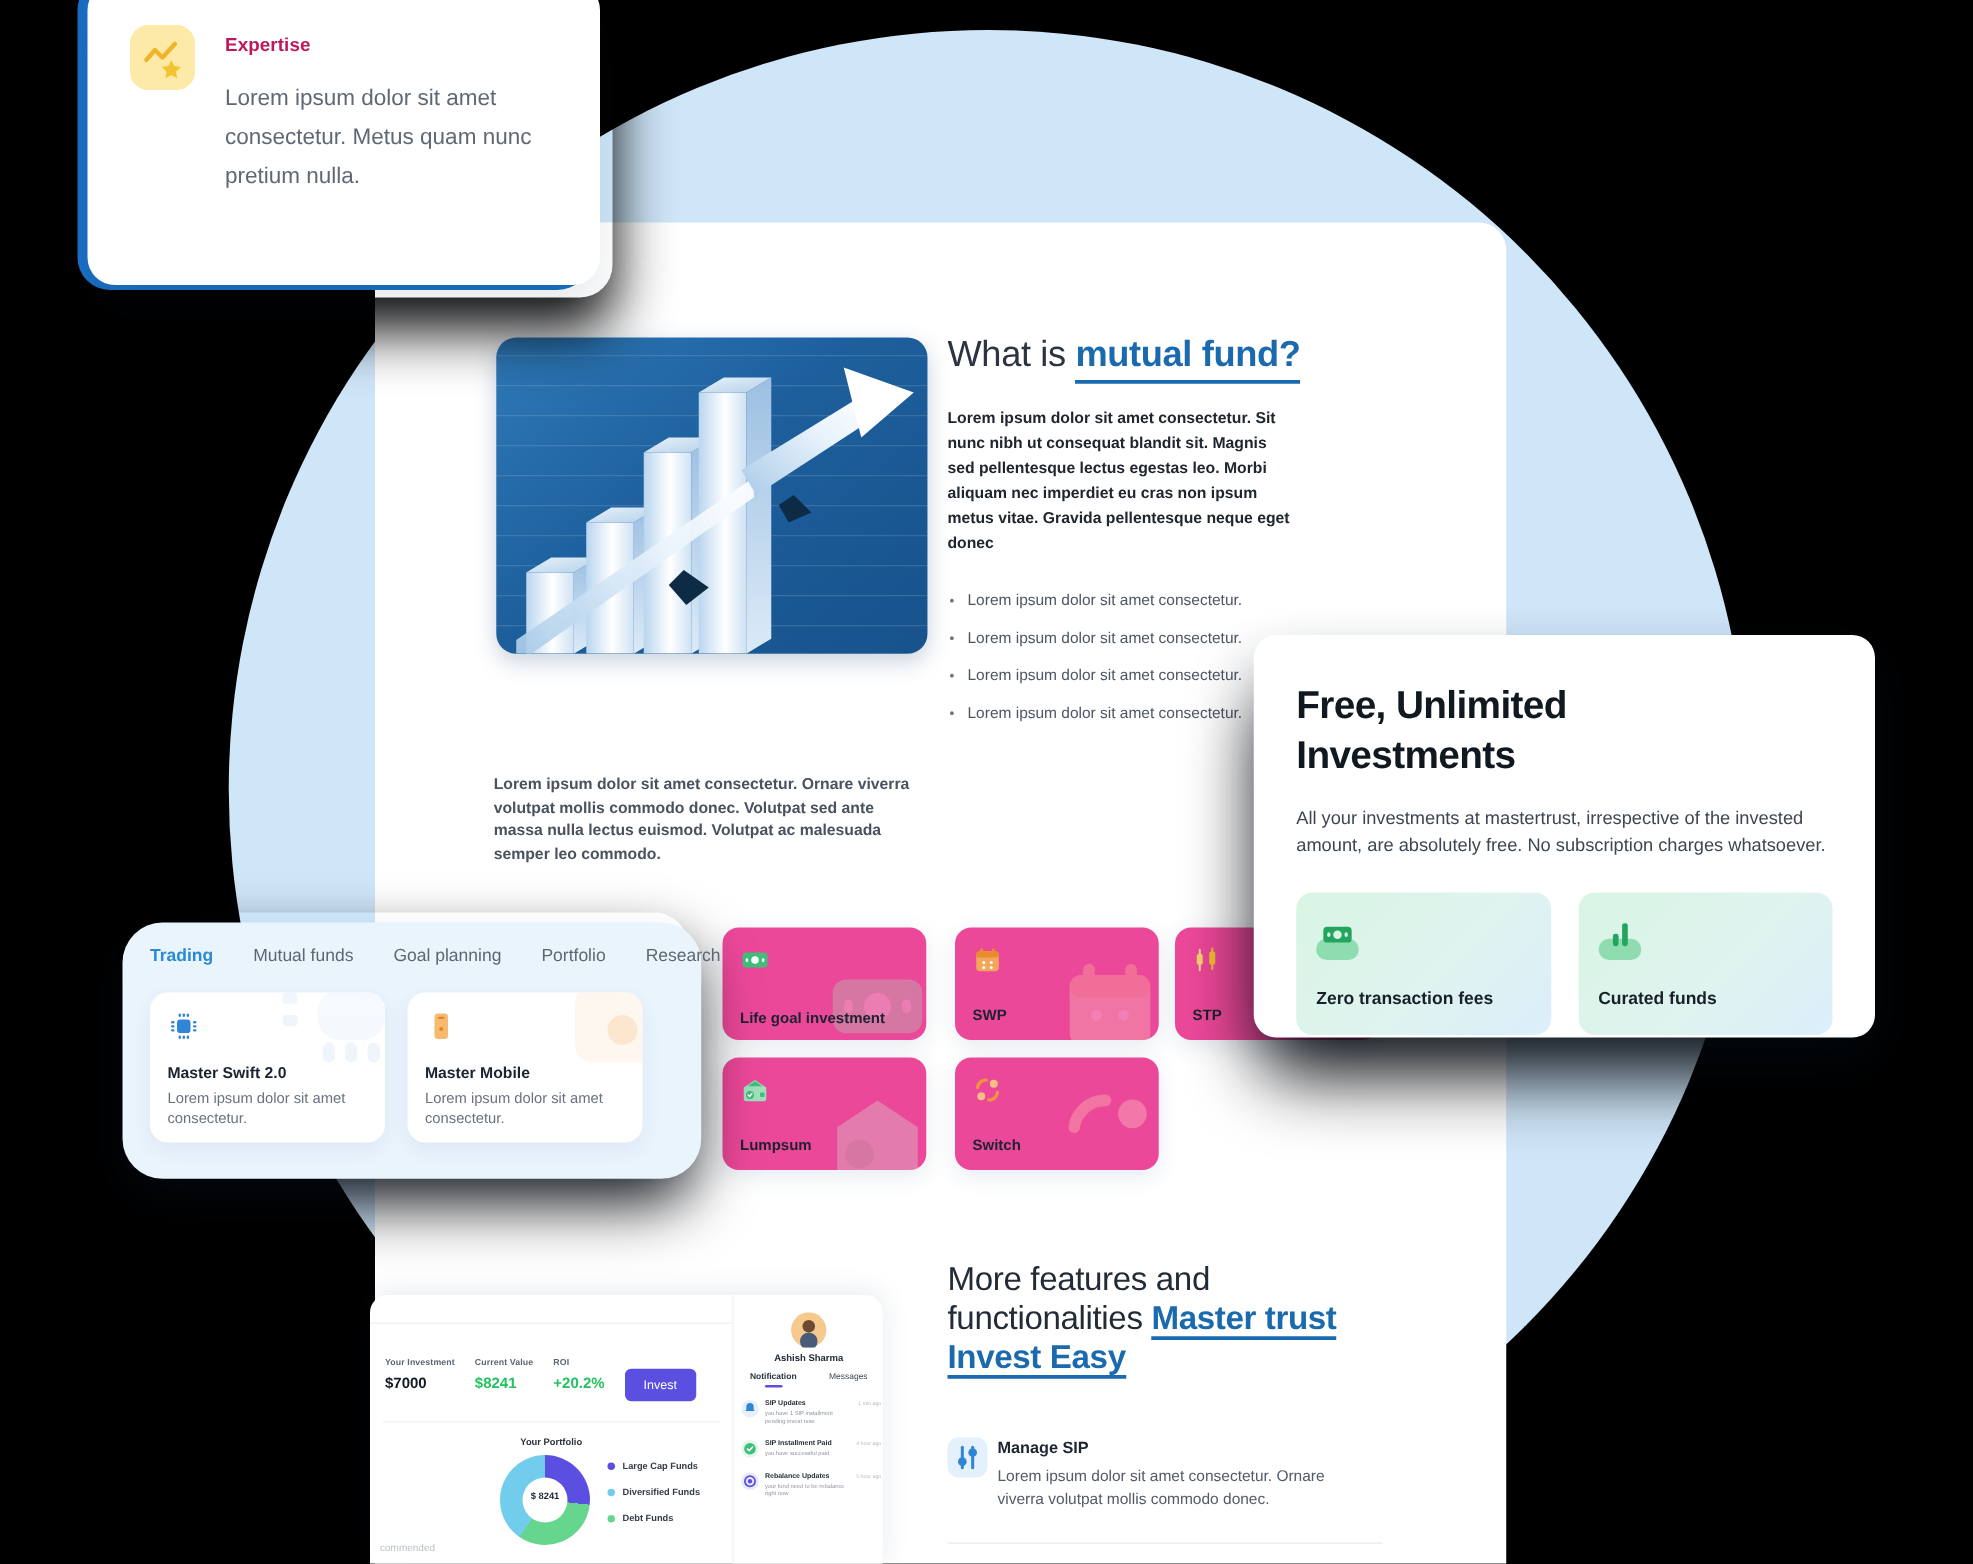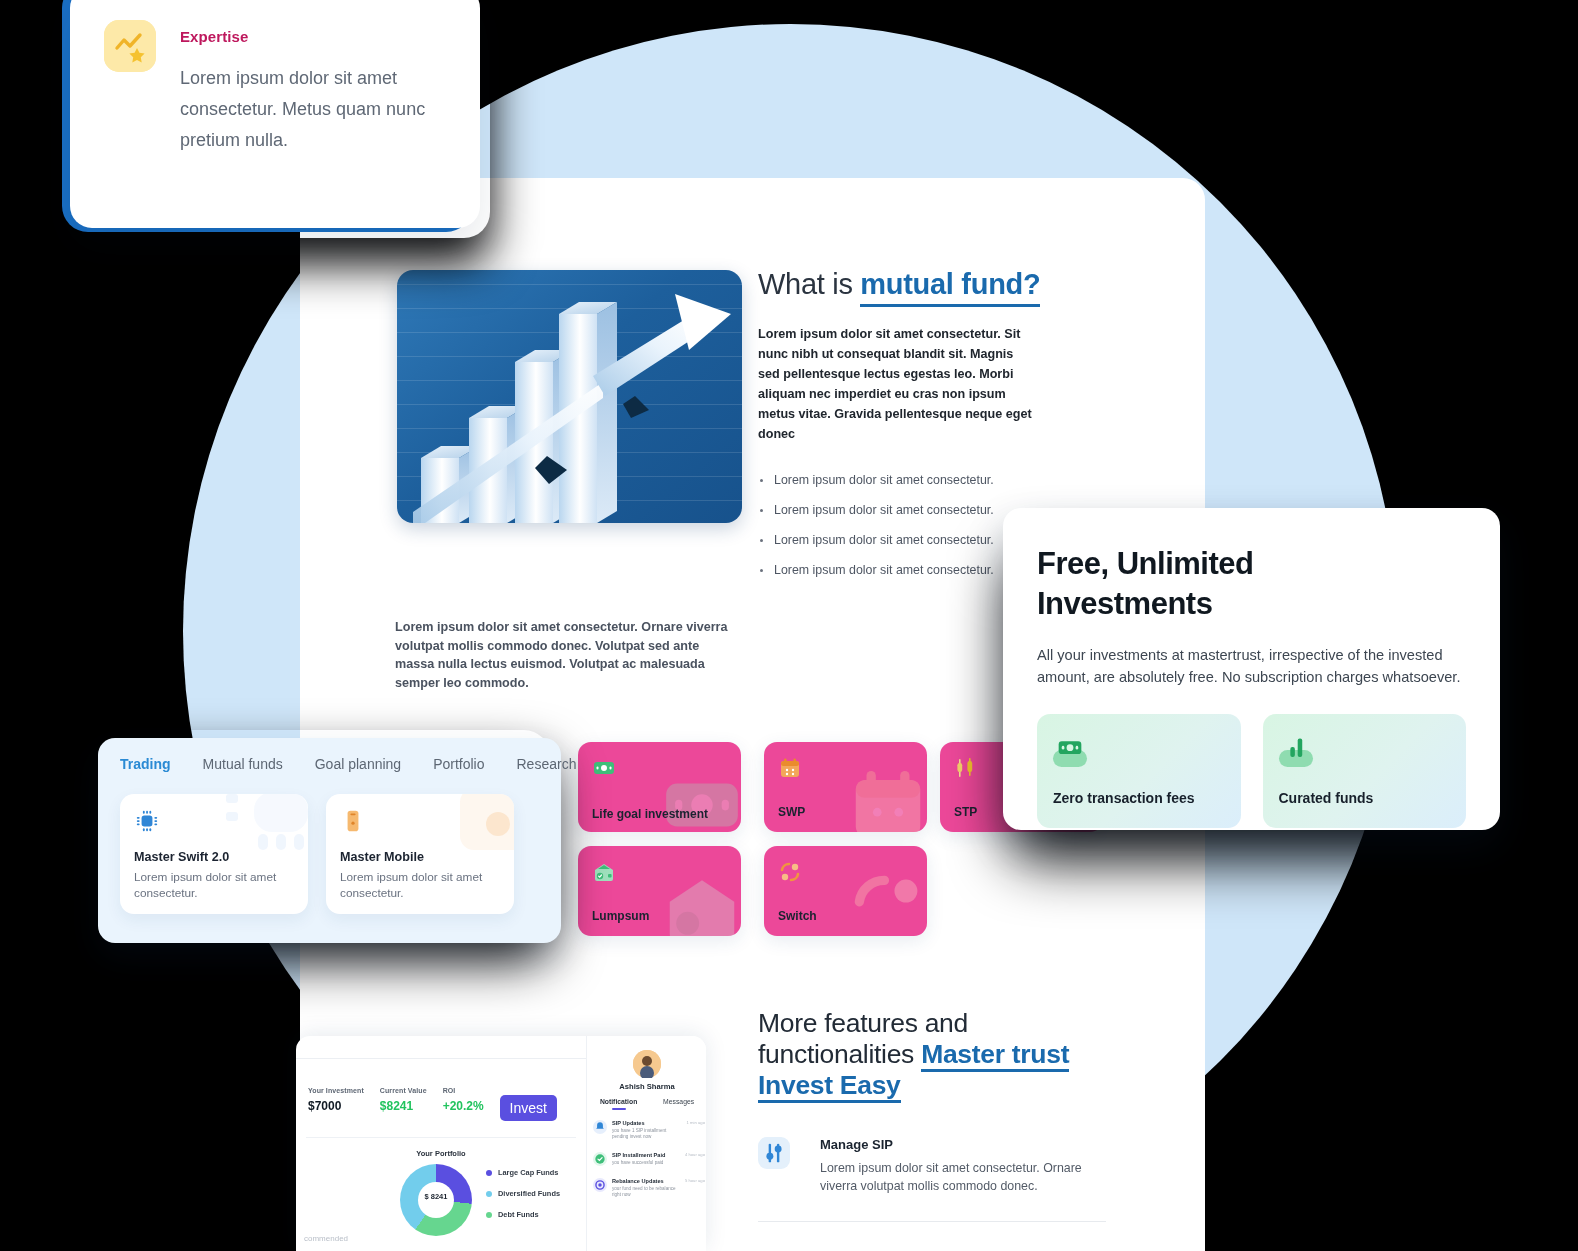--- a/index.html
+++ b/index.html
@@ -86,21 +86,21 @@
   .types-head{font-size:26px;font-weight:bold;color:#16202c;line-height:32px;letter-spacing:-.3px;}
   .types-body{margin-top:20px;font-size:12.6px;line-height:18.5px;color:#4a525f;font-weight:600;width:340px;}
 
   
   .trade-shadow{
     position:absolute;left:80px;top:730px;width:470px;height:200px;border-radius:26px;
     box-shadow:0 30px 52px rgba(0,0,0,.95);
   }
   .trade-card{
     position:absolute;left:98px;top:738px;width:463px;height:205px;
-    background:#eaf4fd;border-radius:17px;box-sizing:border-box;
+    background:#eaf4fd;border-radius:32px;box-sizing:border-box;
     padding:18px 0 0 22px;box-shadow:0 14px 34px rgba(20,50,90,.14);
   }
   .trade-tabs{display:flex;gap:32px;align-items:center;}
   .trade-tab{font-size:14px;color:#5d6774;white-space:nowrap;}
   .trade-tab.active{color:#2a8ad4;font-weight:bold;}
   .trade-cards{display:flex;gap:18px;margin-top:22px;}
   .t-card{
     width:188px;height:120px;background:#fff;border-radius:14px;
     position:relative;overflow:hidden;box-sizing:border-box;padding:14px 14px 0 14px;
     box-shadow:0 6px 16px rgba(30,70,120,.07);
@@ -142,21 +142,21 @@
     background:linear-gradient(135deg,#d8f5e3 0%,#dff3ef 55%,#dbeefb 100%);
     position:relative;
   }
   .free-ico{width:34px;height:34px;border-radius:9px;background:#8fdcb0;position:relative;}
   .free-lbl{position:absolute;left:16px;bottom:22px;font-size:14px;font-weight:bold;color:#17202b;}
 
   
   .more-wrap{position:absolute;left:758px;top:1008px;width:350px;}
   .more-head{font-size:26.5px;color:#222b36;line-height:31px;letter-spacing:-.3px;}
   .more-head b{color:#1a6aad;font-weight:bold;border-bottom:3px solid #1a6aad;}
-  .feat{display:flex;gap:30px;margin-top:36px;}
+  .feat{display:flex;gap:8px;margin-top:49px;}
   .feat-ico{width:32px;height:32px;border-radius:9px;background:#e4f0fb;flex:0 0 32px;position:relative;}
   .feat-title{font-size:13px;font-weight:bold;color:#1b2430;}
   .feat-desc{font-size:12.4px;line-height:18px;color:#535b67;margin-top:7px;width:292px;}
   .feat-div{margin-top:26px;height:1px;background:#e7eaee;width:348px;}
 
   
   .dash{
     position:absolute;left:296px;top:1036px;width:410px;height:215px;
     background:#fff;border-radius:14px 14px 0 0;overflow:hidden;
     box-shadow:0 -2px 22px rgba(20,50,90,.10);
@@ -164,21 +164,21 @@
   .dash-topline{height:1px;background:#eceff3;margin-top:22px;}
   .dash-left{position:absolute;left:0;top:0;width:290px;height:215px;}
   .dash-right{position:absolute;left:290px;top:0;width:120px;height:215px;background:#fff;border-left:1px solid #eef1f5;}
   .kpis{display:flex;gap:0;padding:28px 0 0 12px;align-items:flex-start;}
   .kpi{margin-right:16px;}
   .kpi-l{font-size:7px;color:#5d6673;font-weight:bold;letter-spacing:.1px;}
   .kpi-v{font-size:12px;font-weight:bold;color:#111a24;margin-top:5px;}
   .kpi-v.green{color:#22c35e;}
   .invest-btn{
     width:57px;height:26px;background:#5a4fe0;border-radius:5px;color:#fff;
-    font-size:14px;display:flex;align-items:center;justify-content:center;margin-top:8px;
+    font-size:10px;display:flex;align-items:center;justify-content:center;margin-top:8px;
   }
   .dash-sep{height:1px;background:#eef1f5;margin:16px 10px 0 10px;}
   .port-title{text-align:center;font-size:7.5px;font-weight:bold;color:#2a323d;margin-top:11px;}
   .donut-area{position:relative;height:92px;}
   .donut{
     position:absolute;left:104px;top:6px;width:72px;height:72px;border-radius:50%;
     background:conic-gradient(#5a4fe0 0deg 96deg,#66d68f 96deg 215deg,#72cdec 215deg 360deg);
   }
   .donut:after{
     content:"";position:absolute;left:18px;top:18px;width:36px;height:36px;border-radius:50%;background:#fff;

